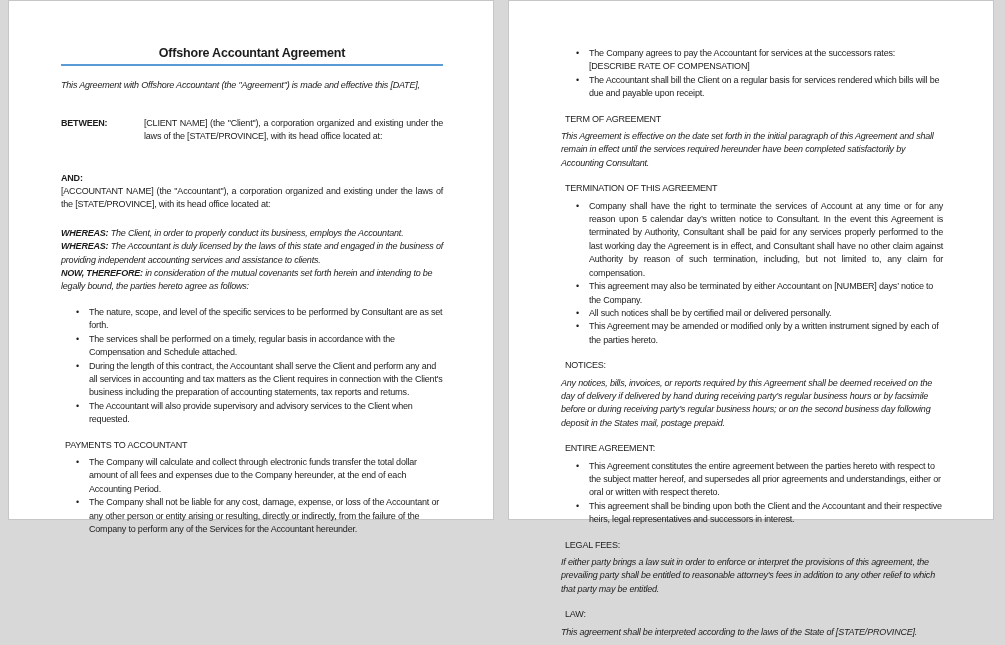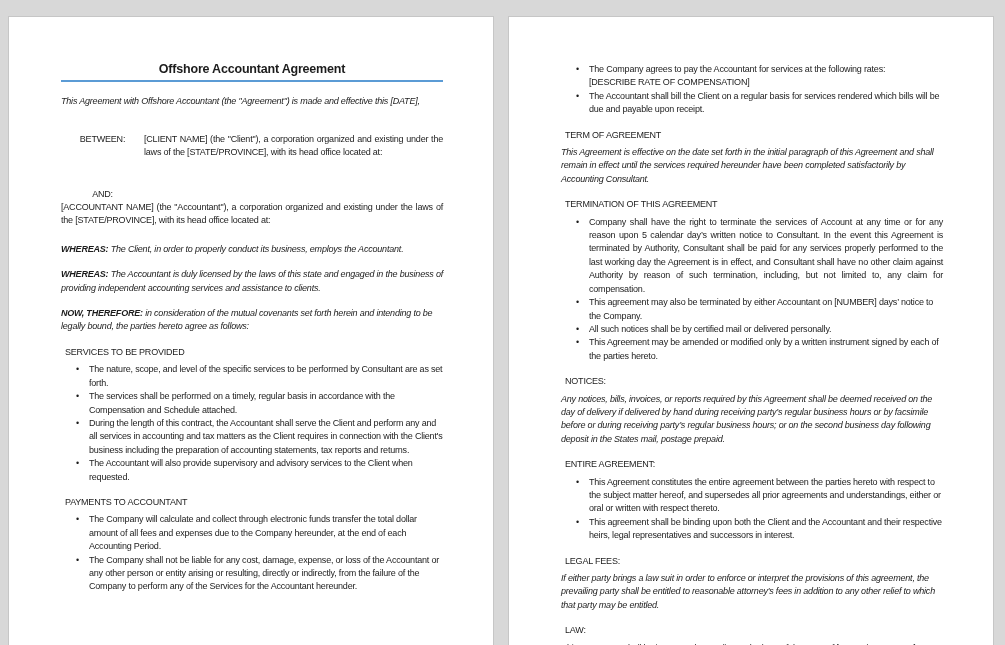--- a/index.html
+++ b/index.html
@@ -4,22 +4,22 @@
 <style>
   html, body { margin: 0; padding: 0; }
   body {
     width: 1005px; height: 645px;
     background: #d8d8d8;
     font-family: "Liberation Sans", sans-serif;
     color: #1c1c1c;
   }
   .canvas { position: relative; width: 1005px; height: 645px; overflow: hidden; }
   .page {
-    position: absolute; top: 16px;
-    width: 486px; height: 630px;
+    position: absolute; top: 0;
+    width: 486px; height: 520px;
     background: #ffffff;
     border: 1px solid #c6c6c6;
     box-sizing: border-box;
   }
   .page-1 { left: 8px; }
   .page-2 { left: 508px; }
   .content {
     padding: 46px 50px 0 52px;
     font-size: 9px;
     line-height: 13.4px;
@@ -31,23 +31,23 @@
     text-align: center;
     margin: 0 0 13px 0;
     padding-bottom: 4px;
     border-bottom: 2px solid #5b9bd5;
   }
   .para { margin: 0; white-space: pre-wrap; font-style: italic; }
   .intro { margin-bottom: 24px; }
   .party { display: flex; }
   .party-1 { margin-bottom: 28px; }
   .party-2 { margin-bottom: 15px; flex-direction: column; }
-  .party-label { flex: none; width: 83px; font-weight: normal; text-align: center; }
+  .party-label { flex: none; width: 83px; font-weight: bold; }
   .party-text { flex: 1; text-align: justify; }
-  .recital { margin-top: 12px; }
+  .recital { margin-top: 0; }
   .recital-label { font-weight: bold; }
   .section { margin-top: 12px; }
   .section-heading { font-weight: normal; margin: 4px; }
   ul.bullets { margin: 0; padding: 0; list-style: none; }
   li.bullet { display: flex; }
   .dot { flex: none; width: 13px; margin-left: 15px; }
   .bullet-text { flex: 1; white-space: pre-wrap; }
   .bullet-text.justify { text-align: justify; }
 </style>
 </head>
@@ -72,21 +72,20 @@
         <span class="party-text">[ACCOUNTANT NAME] (the "Accountant"), a corporation organized and existing under the laws of the [STATE/PROVINCE], with its head office located at:</span>
       </div>
 
       <p class="para recital"><span class="recital-label">WHEREAS:</span><span> The Client, in order to properly conduct its business, employs the Accountant.</span></p>
 
       <p class="para recital"><span class="recital-label">WHEREAS:</span><span> The Accountant is duly licensed by the laws of this state and engaged in the business of providing independent accounting services and assistance to clients.</span></p>
 
       <p class="para recital"><span class="recital-label">NOW, THEREFORE:</span><span> in consideration of the mutual covenants set forth herein and intending to be legally bound, the parties hereto agree as follows:</span></p>
 
       <div class="section">
-        <p class="section-heading">SERVICES TO BE PROVIDED</p>
         <ul class="bullets">
           <li class="bullet">
               <span class="dot">•</span>
               <span class="bullet-text">The nature, scope, and level of the specific services to be performed by Consultant are as set forth.</span>
             </li>
           <li class="bullet">
               <span class="dot">•</span>
               <span class="bullet-text">The services shall be performed on a timely, regular basis in accordance with the Compensation and Schedule attached.</span>
             </li>
           <li class="bullet">
@@ -116,21 +115,21 @@
 
     </div>
   </div>
 
   <div class="page page-2">
     <div class="content">
 
       <ul class="bullets">
         <li class="bullet">
             <span class="dot">•</span>
-            <span class="bullet-text">The Company agrees to pay the Accountant for services at the following rates:
+            <span class="bullet-text">The Company agrees to pay the Accountant for services at the successors rates:
 [DESCRIBE RATE OF COMPENSATION]</span>
           </li>
         <li class="bullet">
             <span class="dot">•</span>
             <span class="bullet-text">The Accountant shall bill the Client on a regular basis for services rendered which bills will be due and payable upon receipt.</span>
           </li>
       </ul>
 
       <div class="section">
         <p class="section-heading">TERM OF AGREEMENT</p>

